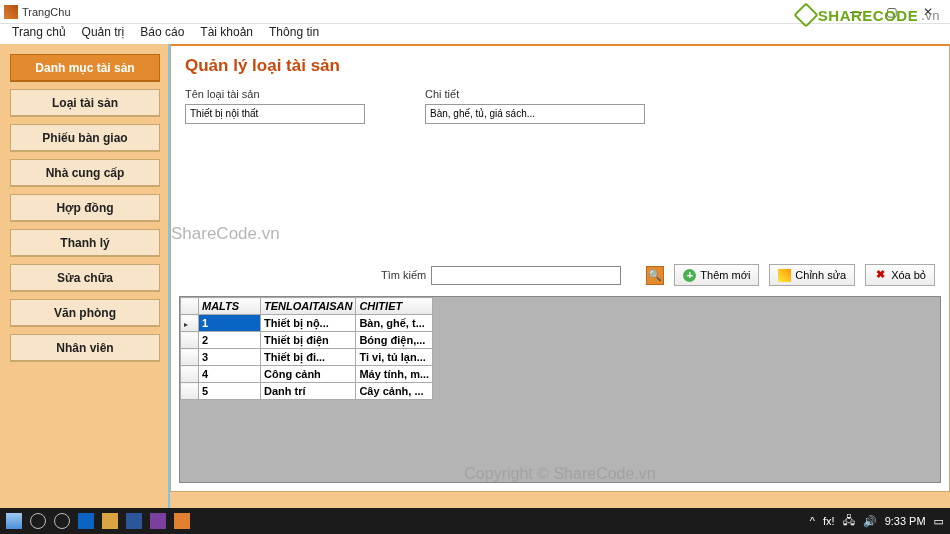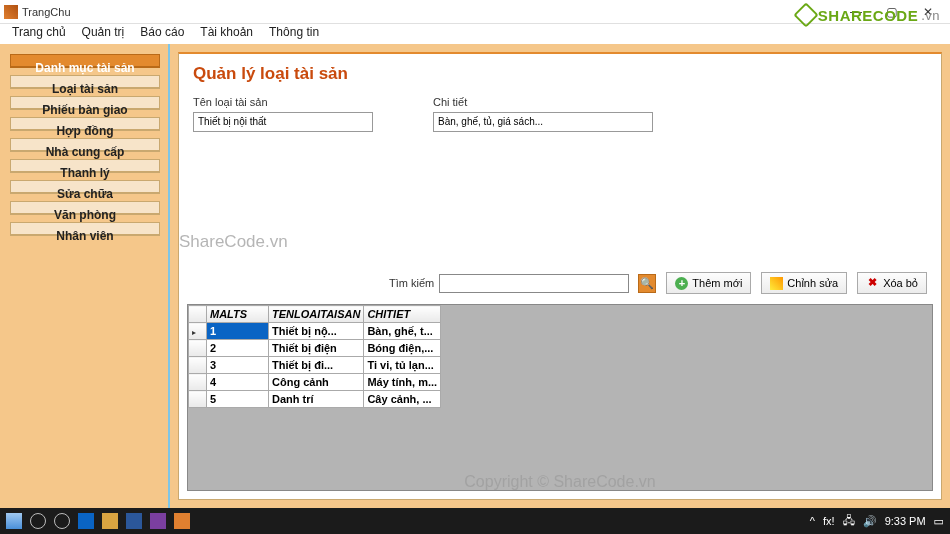--- a/index.html
+++ b/index.html
@@ -12,24 +12,24 @@
 .win-controls { display: flex; }
 .win-controls .wc { width: 36px; height: 22px; display: flex; align-items: center; justify-content: center; font-size: 12px; color: #333; cursor: pointer; }
 
 
 .menubar { height: 20px; background: #fff; display: flex; align-items: flex-start; gap: 4px; padding: 0 6px; font-size: 12px; color: #222; }
 .menubar span { padding: 1px 6px; cursor: pointer; }
 
 
 .app-body { display: flex; height: 464px; background: #f5c78a; }
 .sidebar { width: 170px; background: #f5c78a; padding: 10px; border-right: 2px solid #7ec5e6; }
-.side-btn { display: block; width: 150px; height: 14px; margin: 0 auto 7px; background: #f7e4c9; border: 1px solid #c9a86f; border-bottom: 2px solid #c9a86f; color: #222; font-size: 12px; font-weight: 600; text-align: center; line-height: 26px; cursor: pointer; }
+.side-btn { display: block; width: 150px; height: 28px; margin: 0 auto 7px; background: #f7e4c9; border: 1px solid #c9a86f; border-bottom: 2px solid #c9a86f; color: #222; font-size: 12px; font-weight: 600; text-align: center; line-height: 26px; cursor: pointer; }
 .side-btn.active { background: #e38a2e; color: #fff; border-color: #b96a18; }
 
-.content { flex: 1; padding: 8px; position: relative; }
+.content { flex: 1; padding: 0; position: relative; }
 .panel { background: #fff; border: 1px solid #c9a86f; border-top: 2px solid #e38a2e; height: 448px; position: relative; }
 .panel .page-title { font-size: 17px; color: #c94a0d; font-weight: 600; padding: 10px 14px 4px; }
 
 .form-row { display: flex; gap: 60px; padding: 8px 14px 4px; }
 .form-group .lbl { font-size: 11px; color: #333; display: block; margin-bottom: 3px; }
 .form-group input { font-size: 10px; height: 20px; border: 1px solid #999; padding: 1px 4px; background: #fff; }
 .inp-ten { width: 180px; }
 .inp-chitiet { width: 220px; }
 
 .watermark1 { position: absolute; left: 0; top: 178px; font-size: 17px; color: rgba(120,120,120,.55); font-weight: 500; }
@@ -98,22 +98,22 @@
   <span class="geo"></span>
   <span>SHARECODE</span>
     <span class="vn">.vn</span>
 </div>
 
 <div class="app-body">
   <div class="sidebar">
     <div class="side-btn active">Danh mục tài sản</div>
     <div class="side-btn">Loại tài sản</div>
     <div class="side-btn">Phiếu bàn giao</div>
+    <div class="side-btn">Nhà cung cấp</div>
     <div class="side-btn">Hợp đồng</div>
-    <div class="side-btn">Nhà cung cấp</div>
     <div class="side-btn">Thanh lý</div>
     <div class="side-btn">Sửa chữa</div>
     <div class="side-btn">Văn phòng</div>
     <div class="side-btn">Nhân viên</div>
   </div>
 
   <div class="content">
     <div class="panel">
       <div class="page-title">Quản lý loại tài sản</div>
 

